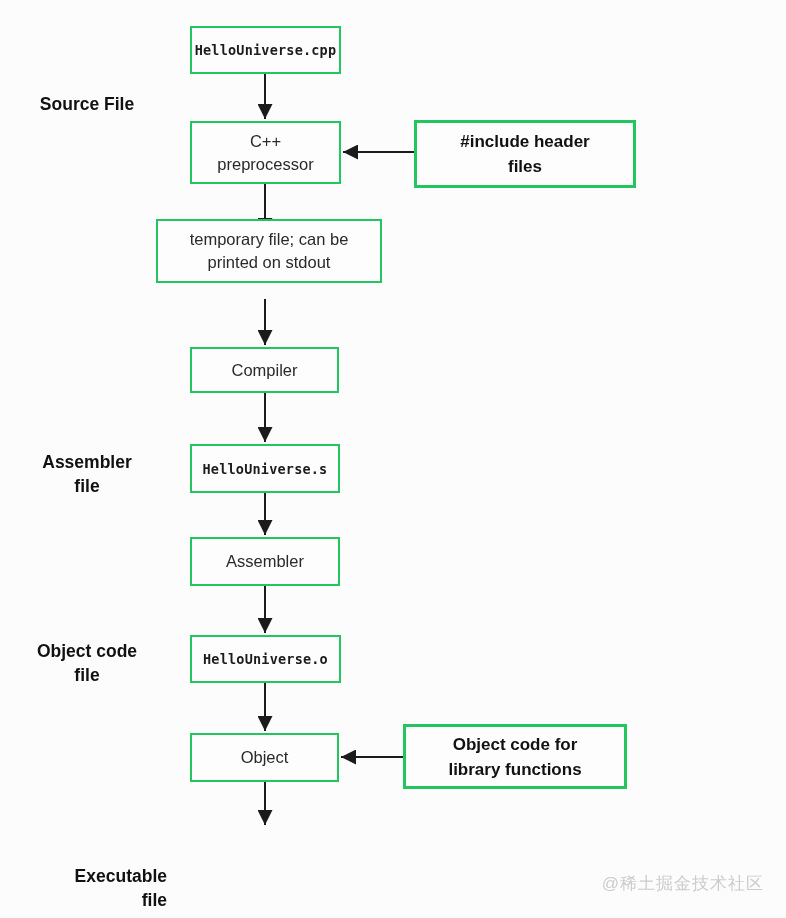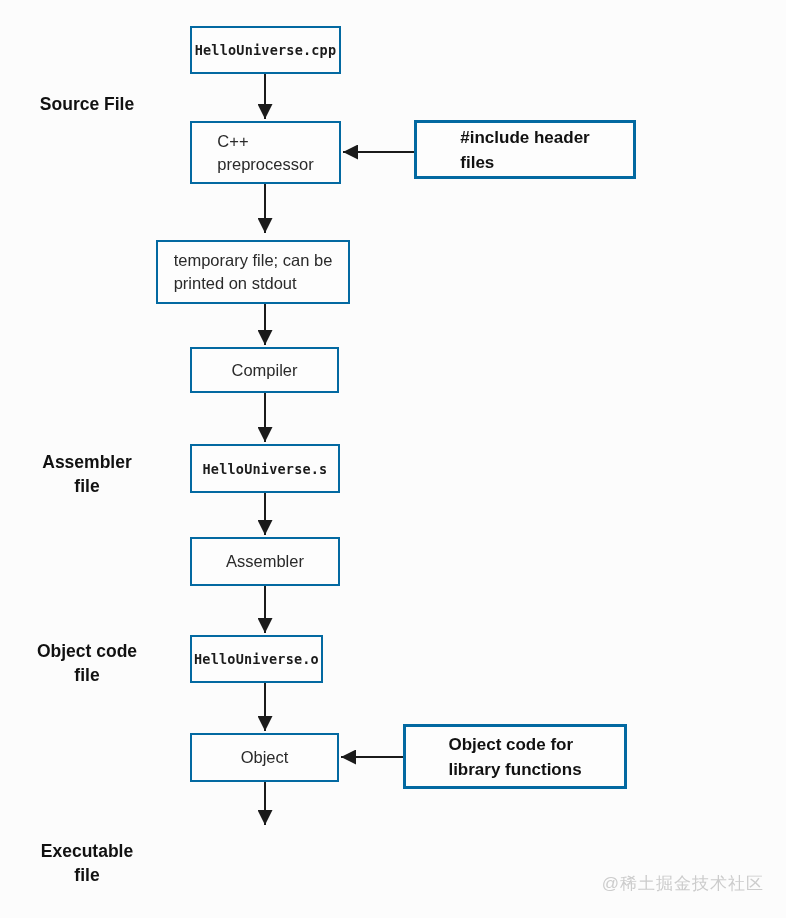--- a/index.html
+++ b/index.html
@@ -21,25 +21,25 @@
     left: 0;
     top: 0;
     width: 786px;
     height: 918px;
     pointer-events: none;
   }
   .node {
     position: absolute;
     box-sizing: border-box;
     background: #fdfdfd;
-    border: 2px solid #0369a1;
+    border: 2px solid #22c55e;
     display: flex;
     align-items: center;
     justify-content: center;
-    text-align: left;
+    text-align: center;
     white-space: pre-line;
   }
   .node.mono {
     font-family: "DejaVu Sans Mono", monospace;
     font-weight: 700;
     font-size: 13.5px;
     letter-spacing: 0.2px;
   }
   .node.plain {
     font-size: 16.5px;
@@ -68,33 +68,33 @@
     position: absolute;
     right: 22px;
     top: 872px;
     font-size: 17px;
     color: #cccccc;
     letter-spacing: 1px;
   }
   
   .n-cpp       { left: 190px; top: 26px;  width: 151px; height: 48px; }
   .n-pre       { left: 190px; top: 121px; width: 151px; height: 63px; }
-  .n-include   { left: 414px; top: 120px; width: 222px; height: 59px; }
-  .n-temp      { left: 156px; top: 240px; width: 194px; height: 64px; }
+  .n-include   { left: 414px; top: 120px; width: 222px; height: 68px; }
+  .n-temp      { left: 156px; top: 219px; width: 226px; height: 64px; }
   .n-compiler  { left: 190px; top: 347px; width: 149px; height: 46px; }
   .n-hus       { left: 190px; top: 444px; width: 150px; height: 49px; }
   .n-assembler { left: 190px; top: 537px; width: 150px; height: 49px; }
-  .n-huo       { left: 190px; top: 635px; width: 133px; height: 48px; }
+  .n-huo       { left: 190px; top: 635px; width: 151px; height: 48px; }
   .n-linker    { left: 190px; top: 733px; width: 149px; height: 49px; }
   .n-library   { left: 403px; top: 724px; width: 224px; height: 65px; }
   .n-exe       { left: 189px; top: 827px; width: 150px; height: 50px; }
   .l-source    { top: 92px; text-align: center; }
   .l-assembler { top: 450px; }
   .l-object    { top: 639px; }
-  .l-exe       { top: 839px; }
+  .l-exe       { top: 864px; text-align: right; }
 </style>
 </head>
 <body>
 
 <div class="canvas">
 
   <svg class="arrow-layer" width="786" height="918" viewBox="0 0 786 918" xmlns="http://www.w3.org/2000/svg">
     <defs>
       <marker id="ah" viewBox="0 0 10 10" refX="10" refY="5" markerWidth="7.5" markerHeight="7.5" orient="auto-start-reverse">
         <path d="M0,0 L10,5 L0,10 z" fill="#1b1b1b"></path>

